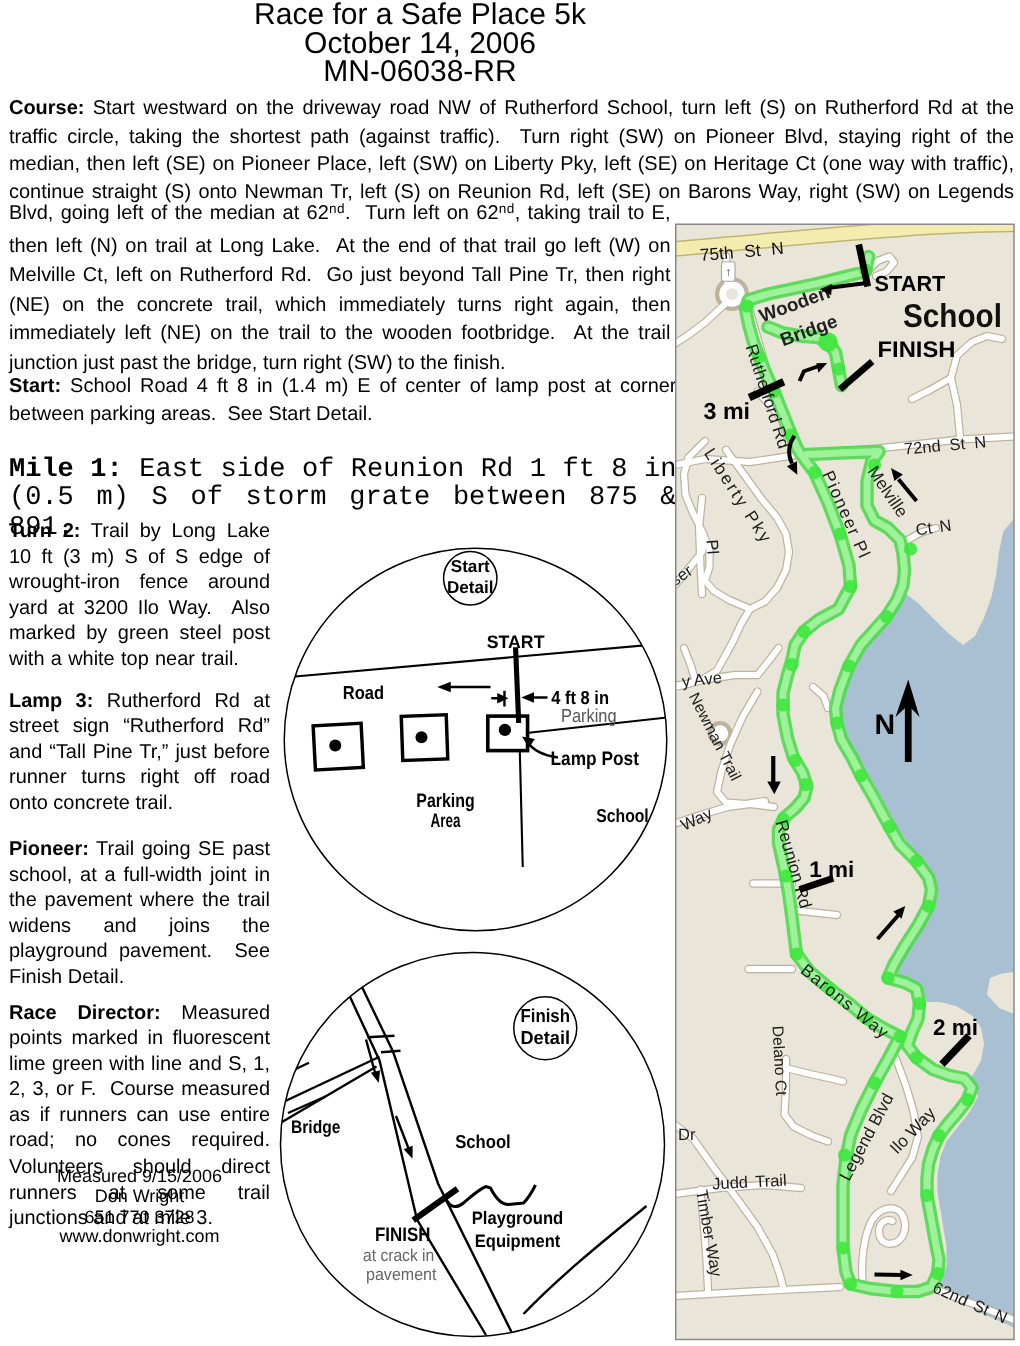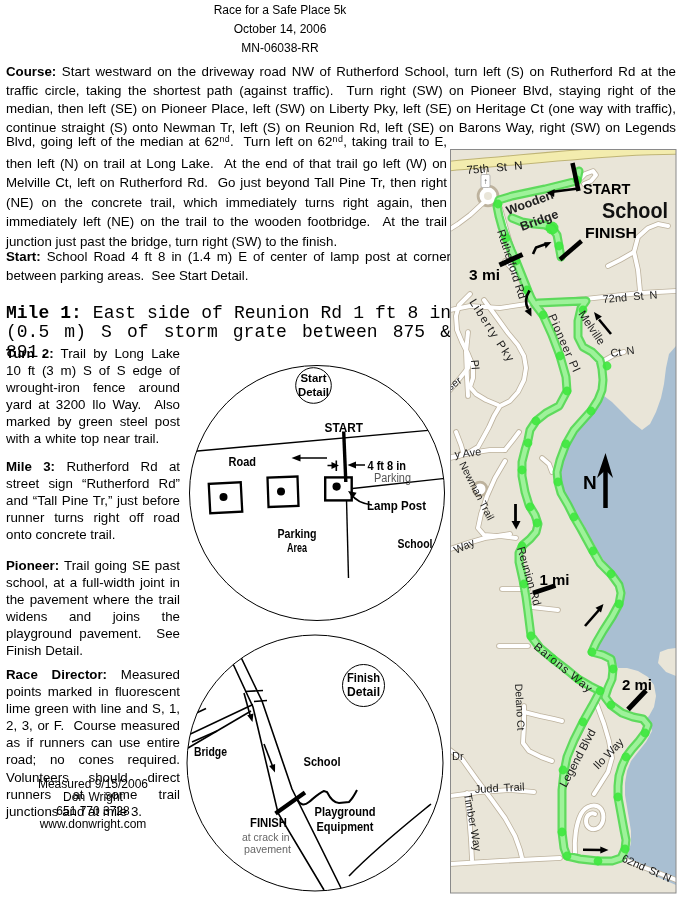--- a/index.html
+++ b/index.html
@@ -2,33 +2,33 @@
 <html><head><meta charset="utf-8">
 <style>
 html,body{margin:0;padding:0;width:680px;height:897px;background:#fff;}
 body{font-family:"Liberation Sans",sans-serif;color:#000;position:relative;overflow:hidden;}
 .abs{position:absolute;}
 .j{text-align:justify;}
 sup{font-size:9px;vertical-align:baseline;position:relative;top:-4px;font-family:Liberation Mono, monospace;}
 </style></head>
 <body>
 
-<div class="abs" style="left:0;top:1px;width:560px;text-align:center;font-size:12px;line-height:19px;">Race for a Safe Place 5k<br>October 14, 2006<br>MN-06038-RR</div>
+<div class="abs" style="left:0;top:1px;width:560px;text-align:center;font-size:20px;line-height:19px;">Race for a Safe Place 5k<br>October 14, 2006<br>MN-06038-RR</div>
 
 <div class="abs j" style="left:6px;top:63px;width:670px;font-size:13.3px;line-height:18.7px;text-align-last:justify;word-spacing:0.3px;"><b>Course:</b> Start westward on the driveway road NW of Rutherford School, turn left (S) on Rutherford Rd at the traffic circle, taking the shortest path (against traffic). &nbsp;Turn right (SW) on Pioneer Blvd, staying right of the median, then left (SE) on Pioneer Place, left (SW) on Liberty Pky, left (SE) on Heritage Ct (one way with traffic), continue straight (S) onto Newman Tr, left (S) on Reunion Rd, left (SE) on Barons Way, right (SW) on Legends</div>
 
 <div class="abs j" style="left:6px;top:131.5px;width:441px;font-size:13.3px;line-height:19.4px;">Blvd, going left of the median at 62<sup>nd</sup>. &nbsp;Turn left on 62<sup>nd</sup>, taking trail to E, then left (N) on trail at Long Lake. &nbsp;At the end of that trail go left (W) on Melville Ct, left on Rutherford Rd. &nbsp;Go just beyond Tall Pine Tr, then right (NE) on the concrete trail, which immediately turns right again, then immediately left (NE) on the trail to the wooden footbridge. &nbsp;At the trail junction just past the bridge, turn right (SW) to the finish.</div>
 
 <div class="abs j" style="left:6px;top:247px;width:445px;font-size:13.3px;line-height:19.4px;"><b>Start:</b> School Road 4 ft 8 in (1.4 m) E of center of lamp post at corner between parking areas. &nbsp;See Start Detail.</div>
 
 <div class="abs j" style="left:6px;top:304px;width:445px;font-size:18px;line-height:19.4px;font-family:Liberation Mono, monospace;"><b>Mile 1:</b> East side of Reunion Rd 1 ft 8 in (0.5 m) S of storm grate between 875 &amp; 891.</div>
 
 <div class="abs j" style="left:6px;top:345px;width:174px;font-size:13.3px;line-height:17.1px;word-spacing:0.5px;"><b>Turn 2:</b> Trail by Long Lake 10 ft (3 m) S of S edge of wrought-iron fence around yard at 3200 Ilo Way. &nbsp;Also marked by green steel post with a white top near trail.</div>
 
-<div class="abs j" style="left:6px;top:458px;width:174px;font-size:13.3px;line-height:17.1px;"><b>Mile 3:</b> Rutherford Rd at street sign “Rutherford Rd” and “Tall Pine Tr,” just before runner turns right off road onto concrete trail.</div>
+<div class="abs j" style="left:6px;top:458px;width:174px;font-size:13.3px;line-height:17.1px;"><b>Lamp 3:</b> Rutherford Rd at street sign “Rutherford Rd” and “Tall Pine Tr,” just before runner turns right off road onto concrete trail.</div>
 
 <div class="abs j" style="left:6px;top:557px;width:174px;font-size:13.3px;line-height:17.1px;"><b>Pioneer:</b> Trail going SE past school, at a full-width joint in the pavement where the trail widens and joins the playground pavement. &nbsp;See Finish Detail.</div>
 
 <div class="abs j" style="left:6px;top:666px;width:174px;font-size:13.3px;line-height:17.1px;"><b>Race Director:</b> Measured points marked in fluorescent lime green with line and S, 1, 2, 3, or F. &nbsp;Course measured as if runners can use entire road; no cones required. Volunteers should direct runners at some trail junctions and at mile 3.</div>
 
 <div class="abs" style="left:0;top:778px;width:186px;text-align:center;font-size:12px;line-height:13.4px;">Measured 9/15/2006<br>Don Wright<br>651 770 3728<br>www.donwright.com</div>
 <svg class="abs" style="left:0;top:0;" width="680" height="897" viewBox="0 0 680 897">
 <defs>
 <clipPath id="sd">
         <circle cx="317" cy="493" r="127.5"></circle>

